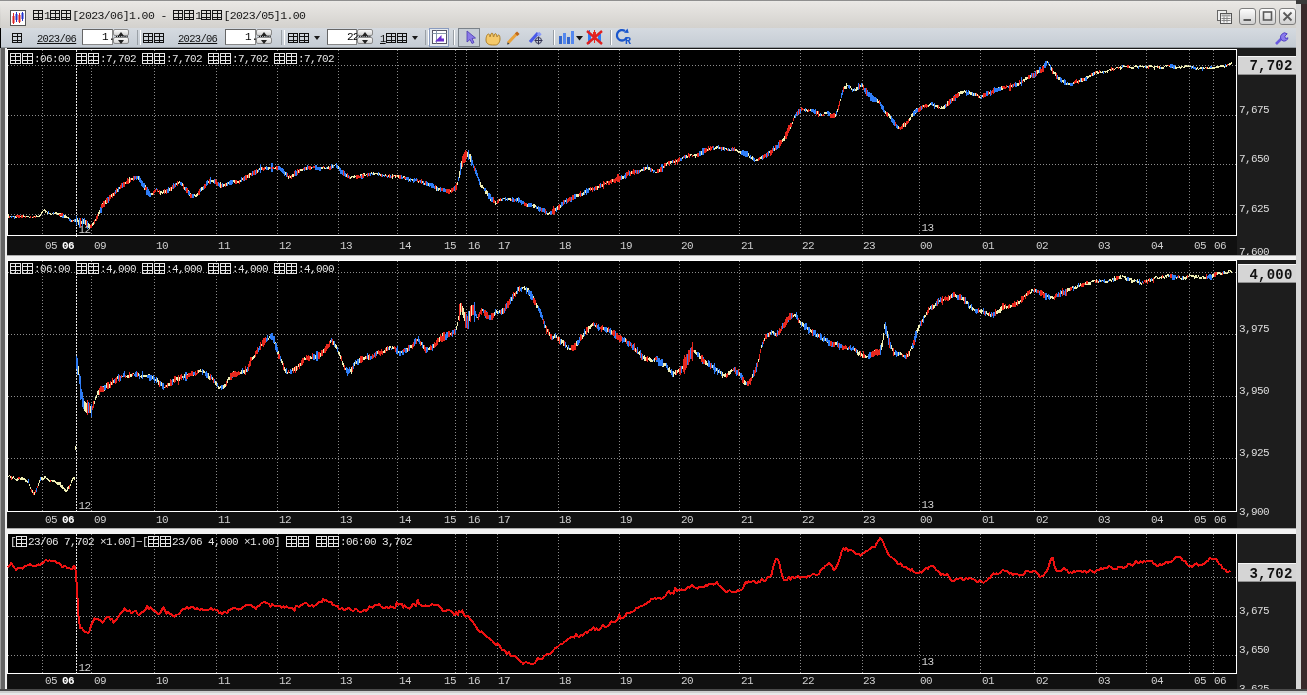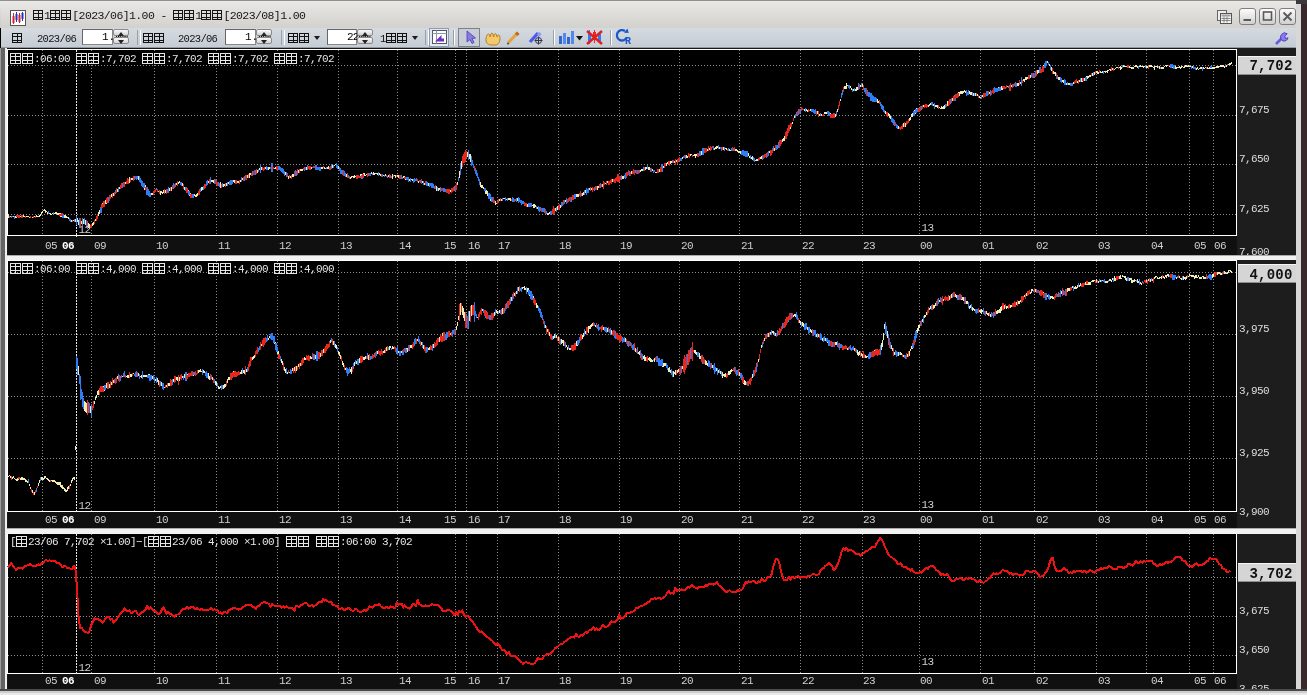--- a/index.html
+++ b/index.html
@@ -6,21 +6,21 @@
 .tb{position:absolute;left:0;top:0;width:1307px;height:28px;
   background:linear-gradient(#ebeae7,#d5d3cf 60%,#cdcbc7);
   border-top:1px solid #8f8f8f;box-sizing:border-box;}
 .tbin{position:absolute;left:1px;top:1px;right:1px;height:26px;
   background:linear-gradient(#e9e7e4,#d3d1cd);}
 .ttl{position:absolute;left:33px;top:6px;font-size:13px;color:#151515;white-space:nowrap;}
 .k{display:inline-block;width:10px;height:10px;border:1px solid currentColor;
   box-sizing:border-box;position:relative;vertical-align:-1px;margin-right:1px;}
 .k:before{content:"";position:absolute;left:0;right:0;top:2px;height:3px;border-top:1px solid currentColor;border-bottom:1px solid currentColor;}
 .k:after{content:"";position:absolute;top:0;bottom:0;left:4px;border-left:1px solid currentColor;}
-.num{font-family:"Liberation Mono",monospace;font-size:10.5px;letter-spacing:-0.7px;}
+.num{font-family:"Liberation Mono",monospace;font-size:10.5px;letter-spacing:-0.7px;text-decoration:underline;}
 .numt{font-family:"Liberation Mono",monospace;font-size:11.5px;letter-spacing:-0.6px;}
 .tool{position:absolute;left:1px;top:28px;width:1295px;height:20px;
   background:linear-gradient(#d5dae0,#c5ccd4);border-bottom:1px solid #93999f;box-sizing:border-box;}
 .titem{position:absolute;top:2px;height:16px;line-height:16px;font-size:12px;color:#111;}
 .fld{position:absolute;top:1px;height:16px;background:#fff;border:1px solid #888;
   border-top-color:#666;border-left-color:#666;font-family:"Liberation Mono",monospace;
   font-size:11px;line-height:15px;padding-left:19px;color:#000;box-sizing:border-box;}
 .spin{position:absolute;top:1px;width:17px;height:16px;}
 .spin div{position:absolute;left:0;width:16px;height:7px;background:linear-gradient(#fafafa,#d4d4d4);
   border:1px solid #8a8a8a;border-radius:2px;box-sizing:border-box;}
@@ -43,21 +43,21 @@
 <rect x="0.5" y="0.5" width="15" height="15" fill="#fff" stroke="#555"></rect>
 <rect x="2.5" y="6" width="2" height="7" fill="#d22"></rect>
         <line x1="3.5" y1="3" x2="3.5" y2="14" stroke="#d22"></line>
 <rect x="5.5" y="4" width="2" height="6" fill="#23c"></rect>
         <line x1="6.5" y1="2" x2="6.5" y2="12" stroke="#23c"></line>
 <rect x="8.5" y="5" width="2" height="7" fill="#d22"></rect>
         <line x1="9.5" y1="3" x2="9.5" y2="13" stroke="#d22"></line>
 <rect x="11.5" y="3" width="2" height="6" fill="#23c"></rect>
         <line x1="12.5" y1="2" x2="12.5" y2="11" stroke="#23c"></line>
 </svg>
-      <div class="ttl"><span class="k"></span><span class="numt">1</span><span class="k"></span><span class="k"></span><span class="numt">[2023/06]1.00&nbsp;-&nbsp;</span><span class="k"></span><span class="k"></span><span class="numt">1</span><span class="k"></span><span class="k"></span><span class="numt">[2023/08]1.00</span></div>
+      <div class="ttl"><span class="k"></span><span class="numt">1</span><span class="k"></span><span class="k"></span><span class="numt">[2023/06]1.00&nbsp;-&nbsp;</span><span class="k"></span><span class="k"></span><span class="numt">1</span><span class="k"></span><span class="k"></span><span class="numt">[2023/05]1.00</span></div>
       <svg style="position:absolute;left:1217px;top:9px" width="15" height="14">
 <rect x="0.5" y="0.5" width="9" height="10" fill="#eeeeee" stroke="#666"></rect>
 <rect x="3.5" y="3.5" width="11" height="10" fill="#f4f4f4" stroke="#555"></rect>
 <rect x="4.5" y="4.5" width="9" height="2" fill="#a0a0a0"></rect>
 <line x1="4.5" y1="8.5" x2="13.5" y2="8.5" stroke="#888"></line>
         <line x1="4.5" y1="10.5" x2="13.5" y2="10.5" stroke="#888"></line>
 <line x1="7" y1="6.5" x2="7" y2="12.5" stroke="#888"></line>
         <line x1="10" y1="6.5" x2="10" y2="12.5" stroke="#888"></line>
 </svg>
       <div class="wbtn" style="left:1239px"><svg width="15" height="15">

